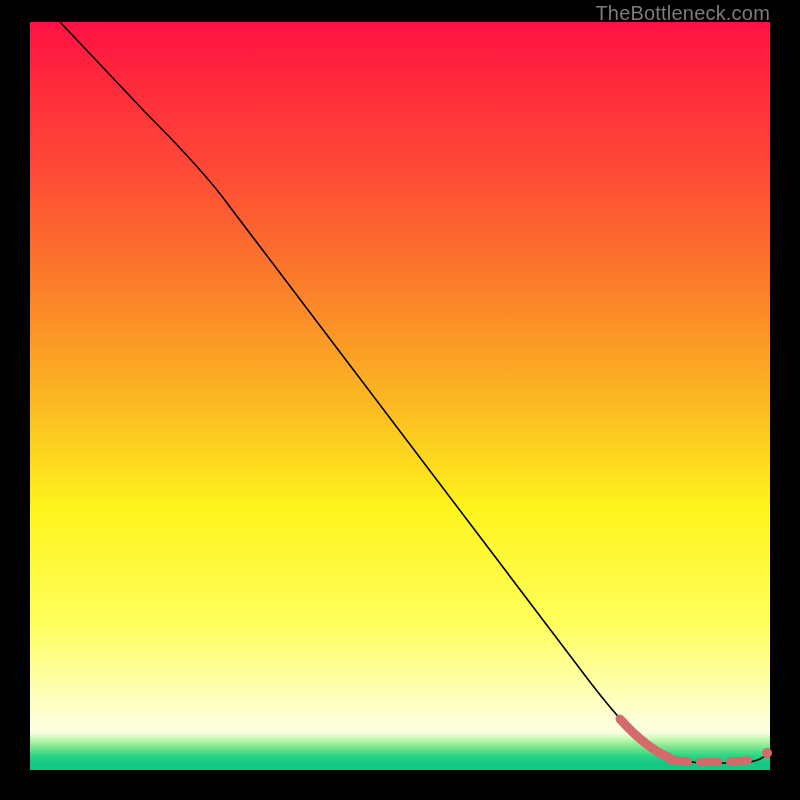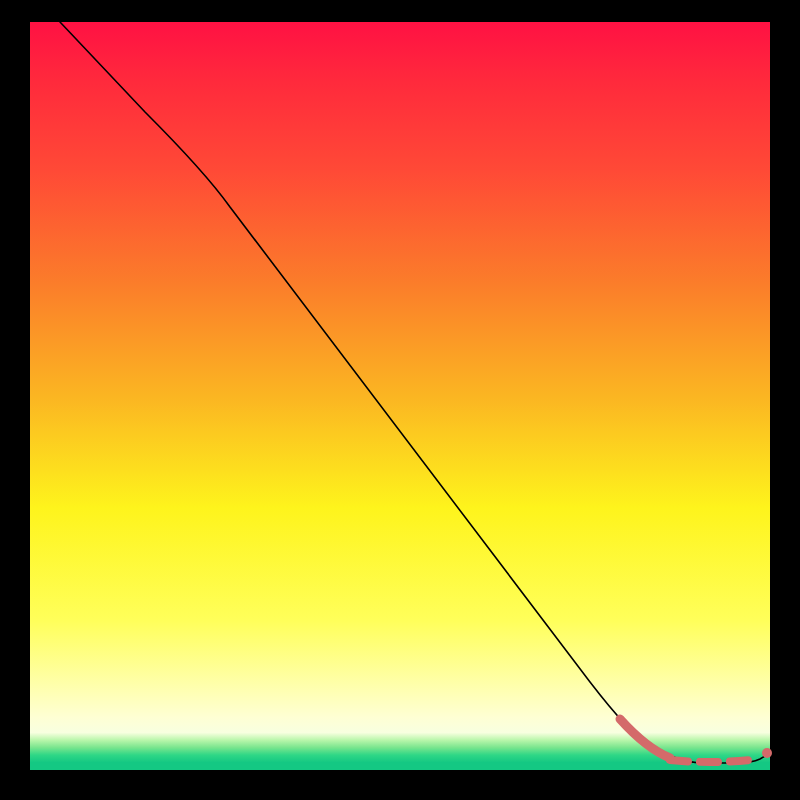--- a/index.html
+++ b/index.html
@@ -82,20 +82,21 @@
   }
   .dot {
     fill: #d46a6a;
   }
 </style>
 </head>
 <body>
 
 <div class="frame">
 
+  <div class="watermark">TheBottleneck.com</div>
 
   <div class="plot-area">
     <svg class="overlay" viewBox="0 0 740 748" preserveAspectRatio="none">
 
       <path class="curve" d="M 30 0
                L 115 90
                Q 175 150 200 185
                L 560 660
                Q 600 712 620 724
                Q 648 740 672 741

